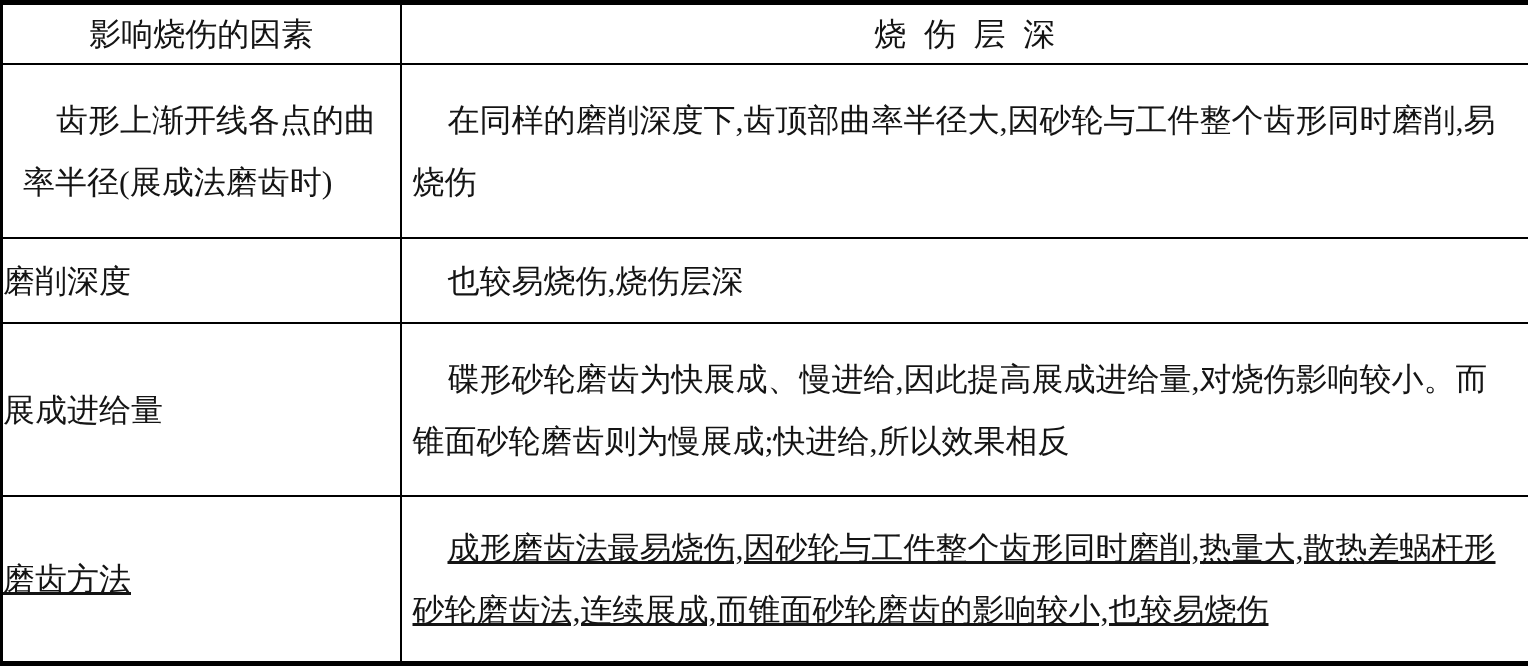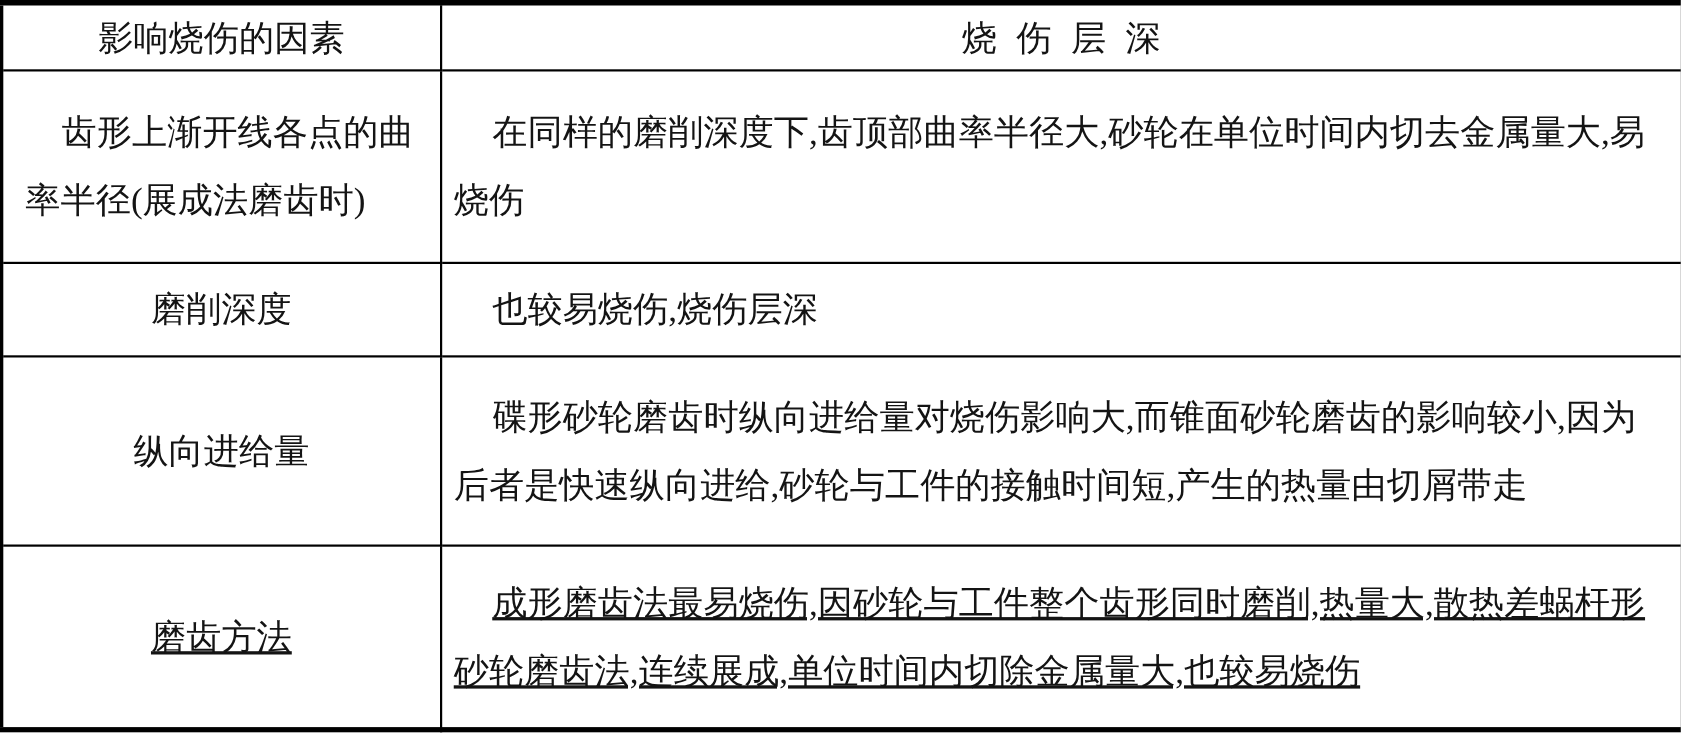--- a/index.html
+++ b/index.html
@@ -54,21 +54,20 @@
   th .cell-text {
     text-align: center;
     line-height: 58px;
   }
   .header-desc .cell-text {
     letter-spacing: 0.55em;
     padding-left: 0.55em; 
   }
   
   td.factor-cell .cell-text {
-    text-align: center;
   }
   td.factor-cell.wrap-cell .cell-text {
     text-align: left;
     text-indent: 33px;
     padding: 0 2px 0 20px;
   }
   
   td.desc-cell .cell-text {
     text-align: left;
     text-indent: 35px;
@@ -93,42 +92,42 @@
           <p class="cell-text">烧伤层深</p>
         </th>
       </tr>
     </thead>
     <tbody>
       <tr class="r0">
         <td class="factor-cell wrap-cell">
           <p class="cell-text">齿形上渐开线各点的曲率半径(展成法磨齿时)</p>
         </td>
         <td class="desc-cell">
-          <p class="cell-text">在同样的磨削深度下,齿顶部曲率半径大,砂轮在单位时间内切去金属量大,易烧伤</p>
+          <p class="cell-text">在同样的磨削深度下,齿顶部曲率半径大,因砂轮与工件整个齿形同时磨削,易烧伤</p>
         </td>
       </tr>
       <tr class="r1">
         <td class="factor-cell">
           <p class="cell-text">磨削深度</p>
         </td>
         <td class="desc-cell">
           <p class="cell-text">也较易烧伤,烧伤层深</p>
         </td>
       </tr>
-      <tr class="r2">
+      <tr class="r3">
         <td class="factor-cell">
-          <p class="cell-text">纵向进给量</p>
+          <p class="cell-text">展成进给量</p>
         </td>
         <td class="desc-cell">
-          <p class="cell-text">碟形砂轮磨齿时纵向进给量对烧伤影响大,而锥面砂轮磨齿的影响较小,因为后者是快速纵向进给,砂轮与工件的接触时间短,产生的热量由切屑带走</p>
+          <p class="cell-text">碟形砂轮磨齿为快展成、慢进给,因此提高展成进给量,对烧伤影响较小。而锥面砂轮磨齿则为慢展成;快进给,所以效果相反</p>
         </td>
       </tr>
       <tr class="r4">
         <td class="factor-cell">
           <p class="cell-text">磨齿方法</p>
         </td>
         <td class="desc-cell">
-          <p class="cell-text">成形磨齿法最易烧伤,因砂轮与工件整个齿形同时磨削,热量大,散热差蜗杆形砂轮磨齿法,连续展成,单位时间内切除金属量大,也较易烧伤</p>
+          <p class="cell-text">成形磨齿法最易烧伤,因砂轮与工件整个齿形同时磨削,热量大,散热差蜗杆形砂轮磨齿法,连续展成,而锥面砂轮磨齿的影响较小,也较易烧伤</p>
         </td>
       </tr>
     </tbody>
   </table>
 </div>
 
 </body></html>

